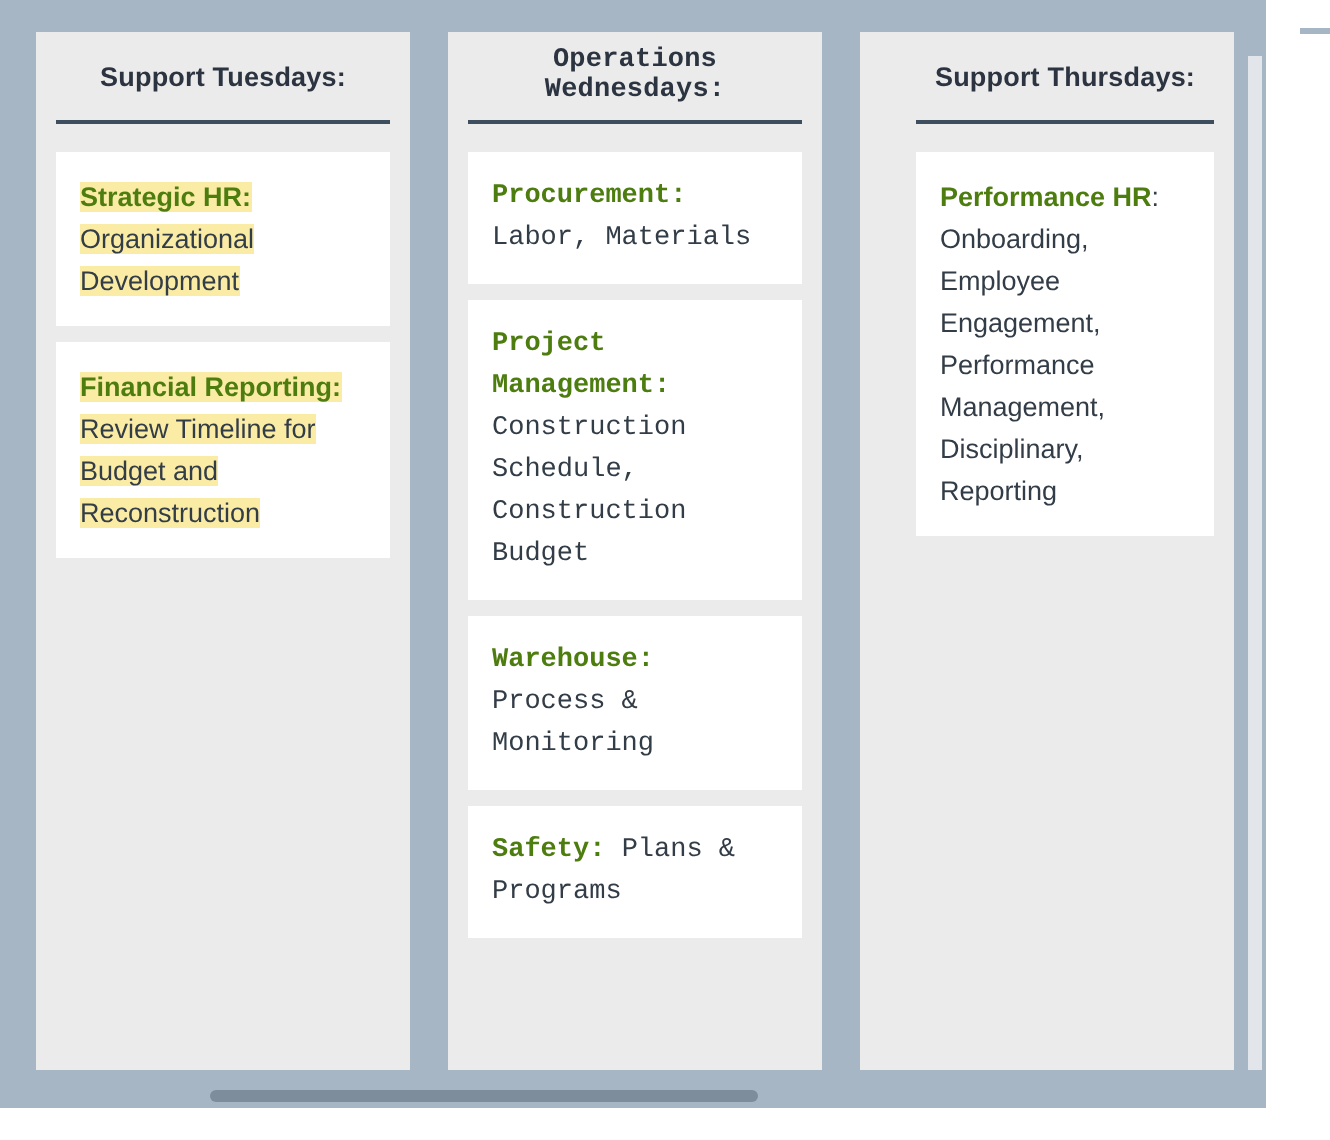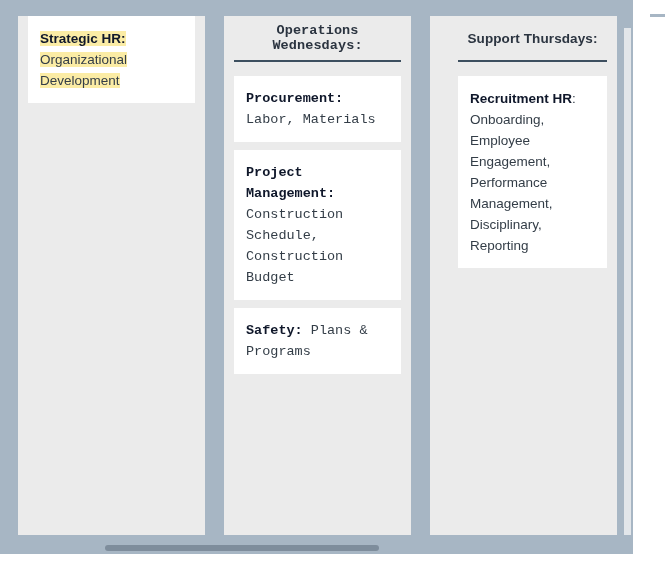--- a/index.html
+++ b/index.html
@@ -82,21 +82,21 @@
 
   .card-text {
     font-size: 13.5px;
     line-height: 21px;
     color: #333d47;
     margin: 0;
     word-wrap: break-word;
   }
   .card-text b {
     font-weight: bold;
-    color: #0f172a;
+    color: #4d7c0f;
   }
   .hl {
     background: #fbeca5;
   }
 
   
   #hscroll-track {
     position: absolute;
     left: 0px;
     top: 537px;
@@ -125,51 +125,60 @@
   }
 </style>
 </head>
 <body>
 
 <div id="board-frame">
 
   <div id="columns">
 
     <div class="column col-1">
+      <div class="column-header">
+        <span class="column-header-title">Support Tuesdays:</span>
+      </div>
       <div class="column-cards">
           <div class="card">
             <p class="card-text"><span class="hl"><b>Strategic HR:</b></span><span class="hl"> Organizational Development</span></p>
+          </div>
+          <div class="card">
+            <p class="card-text"><span class="hl"><b>Financial Reporting:</b></span><span class="hl"> Review Timeline for Budget and Reconstruction</span></p>
           </div>
         </div>
     </div>
 
     <div class="column col-2">
       <div class="column-header">
         <span class="column-header-title">Operations Wednesdays:</span>
       </div>
       <div class="column-cards">
           <div class="card">
             <p class="card-text"><b>Procurement:</b> Labor, Materials</p>
           </div>
           <div class="card">
             <p class="card-text"><b>Project Management:</b> Construction Schedule, Construction Budget</p>
           </div>
           <div class="card">
+            <p class="card-text"><b>Warehouse:</b> Process &amp; Monitoring</p>
+          </div>
+          <div class="card">
             <p class="card-text"><b>Safety:</b> Plans &amp; Programs</p>
           </div>
         </div>
     </div>
 
     <div class="column col-3">
       <div class="column-header">
         <span class="column-header-title">Support Thursdays:</span>
       </div>
       <div class="column-cards">
           <div class="card">
-            <p class="card-text"><b>Recruitment HR</b>: Onboarding, Employee Engagement, Performance Management, Disciplinary, Reporting</p>
+            <p class="card-text"><b>Performance HR</b>: Onboarding, Employee Engagement, Performance Management, Disciplinary, Reporting</p>
           </div>
         </div>
     </div>
 
   </div>
 
   <div id="vscroll-track"></div>
 
   <div id="hscroll-track"></div>
   <div id="hscroll-thumb"></div>

